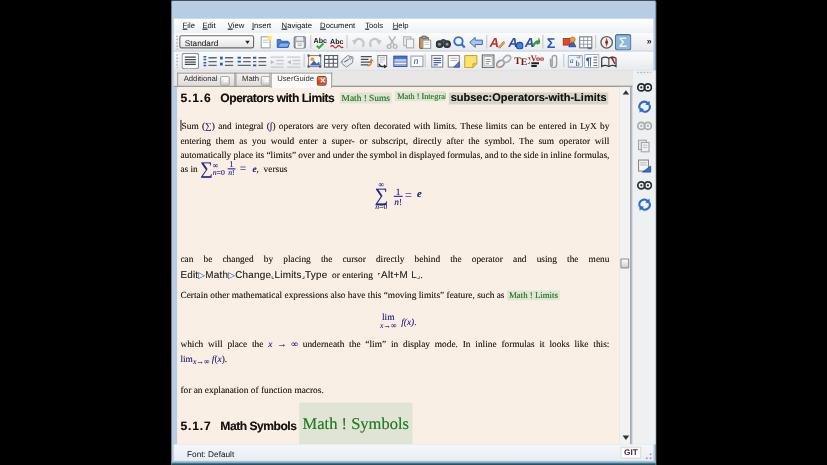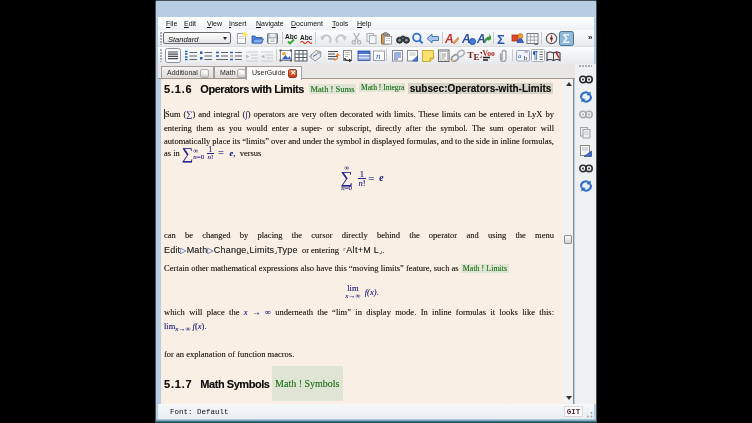--- a/index.html
+++ b/index.html
@@ -19,21 +19,21 @@
   background:linear-gradient(#ffffff,#eef1f3); font-size:7px; color:#101010; }
 #menu span { position:absolute; top:3px; }
 #menu b { font-weight:normal; text-decoration:underline; }
 #tb1 { position:absolute; left:2px; top:29px; right:2px; height:17px;
   background:linear-gradient(#fbfcfd,#e7e9ec); border-bottom:1px solid #dadcde; }
 #tb2 { position:absolute; left:2px; top:46px; right:2px; height:17px;
   background:linear-gradient(#fbfcfd,#e7e9ec); }
 .grip { position:absolute; width:3px; background-image:radial-gradient(circle at 1px 1px,#a8aeb4 0.8px, transparent 0.9px); background-size:3px 3px; }
 .sep { position:absolute; top:2px; width:1px; height:12px; background:#c6c8ca; }
 #cbox { position:absolute; left:5px; top:2px; width:68px; height:12px; background:linear-gradient(#fefefe,#e4e4e4);
-  border:1px solid #6a6a6a; border-radius:2px; font-size:7.5px; color:#111;font-style:italic; }
+  border:1px solid #6a6a6a; border-radius:2px; font-size:7.5px; color:#111; }
 #cbox .t { position:absolute; left:4px; top:1.5px; }
 #cbox .a { position:absolute; right:3px; top:4px; width:0; height:0; border-left:2.5px solid transparent; border-right:2.5px solid transparent; border-top:3.5px solid #222; }
 .ic { position:absolute; top:2px; }
 #tb2 .ic { top:2px; }
 #tabs { position:absolute; left:2px; top:63px; width:417px; height:15px; background:#e9e7e5; }
 #tabs .line { position:absolute; left:0; right:0; bottom:0; height:1px; background:#9b9893; }
 .tab { position:absolute; top:2px; height:13px; background:linear-gradient(#f4f2f0,#dcd9d6);
   border:1px solid #a3a09c; border-bottom:none; font-size:7px; color:#2b2b2b; }
 .tab .tx { position:absolute; left:5px; top:2px; }
 .tab .x { position:absolute; width:8.5px; height:8.5px; top:2px; border-radius:2px;
@@ -43,21 +43,21 @@
 #tab3 .x { background:linear-gradient(#ec9168,#d44a26 60%,#c64320); border-color:#983a1b; }
 #doc { position:absolute; left:5px; top:78px; width:402px; height:325px; background:#f9efe4; overflow:hidden;
   font-family:"Liberation Serif", serif; font-size:8.5px; color:#221c16; text-shadow:0 0 0.55px rgba(40,28,18,0.5); }
 #docline { position:absolute; left:5px; top:77px; width:414px; height:1px; background:#9b9893; }
 #sb { position:absolute; left:407px; top:78px; width:11px; height:325px; background:#f2f2f2; border-right:1px solid #8a8a8a; }
 #sb .up { position:absolute; left:2.5px; top:2.5px; width:0; height:0; border-left:3px solid transparent; border-right:3px solid transparent; border-bottom:4px solid #333; }
 #sb .dn { position:absolute; left:2.5px; bottom:4px; width:0; height:0; border-left:3px solid transparent; border-right:3px solid transparent; border-top:4px solid #333; }
 #sb .th { position:absolute; left:0.5px; top:156px; width:8px; height:9px; background:linear-gradient(#fdfdfd,#cfcfcf); border:1px solid #8f8f8f; border-radius:1px; }
 #rtb { position:absolute; left:419px; top:63px; width:21px; height:340px; background:#eef0f2; }
 #rtb .grip2 { position:absolute; left:4px; top:1px; width:13px; height:3px; background-image:radial-gradient(circle at 1px 1px,#a8aeb4 0.8px, transparent 0.9px); background-size:3px 3px; }
-#status { position:absolute; left:2px; bottom:4px; right:2px; height:15px; background:linear-gradient(#f5f7f9,#e8edf3); font-size:7.5px; color:#111;font-family:Liberation Mono, monospace; }
+#status { position:absolute; left:2px; bottom:4px; right:2px; height:15px; background:linear-gradient(#f5f7f9,#e8edf3); font-size:7.5px; color:#111; }
 #status .l { position:absolute; left:12px; top:4px; }
 #git { position:absolute; right:11px; top:2px; width:19px; height:11px; background:#fdfdfd; border:1px solid #d8d8d8; color:#4c2a38; font-weight:bold; font-size:7.5px; text-align:center; line-height:10px; }
 #bottomedge { position:absolute; left:0; bottom:0; width:100%; height:4px; background:linear-gradient(#a5c4de 25%,#447281 60%,#173a44); }
 .ser { font-family:"Liberation Serif", serif; }
 .ln { position:absolute; left:3px; width:390px; text-align:justify; text-align-last:justify; white-space:nowrap; line-height:11px; }
 .lnl { position:absolute; left:3px; width:395px; white-space:nowrap; line-height:11px; }
 .m { color:#26269c; }
 .mi { color:#26269c; font-style:italic; }
 .bdg { background:#e0e4d5; color:#1e851e; font-size:8.5px; padding:0 2px; }
 .bdgg { background:#dbd9d0; color:#20190f; font-size:9px; padding:0 5px 0 3px; }
@@ -344,21 +344,21 @@
     <div class="ln" style="top:151px">can be changed by placing the cursor directly behind the operator and using the menu</div>
     <div class="lnl" style="top:166px"><span class="sans" style="letter-spacing:0.2px">Edit<span class="tri">▷</span>Math<span class="tri">▷</span>Change<span style="font-size:6px">⌞</span>Limits<span style="font-size:6px">⌟</span>Type</span>&nbsp; or entering&nbsp; <span class="sans" style="letter-spacing:0.3px"><span style="font-size:6px">⌜</span>Alt+M L<span style="font-size:6px">⌟</span></span>.</div>
     <div class="lnl" style="top:184px">Certain other mathematical expressions also have this “moving limits” feature, such as <span class="bdg" style="font-size:8px">Math ! Limits</span></div>
     <div class="lnl" style="top:206px;text-align:center;width:402px;left:0" id="f2">
       <span class="m" style="display:inline-block;vertical-align:middle;text-align:center;line-height:7px;font-size:8.5px">lim<br><span class="fs7"><i>x</i>→∞</span></span>
       <span class="mi" style="vertical-align:middle">&nbsp;f(x)<span style="font-style:normal">.</span></span>
     </div>
     <div class="ln" style="top:228px">which will place the <i class="mi">x</i> <span class="m">→ ∞</span> underneath the “lim” in display mode. In inline formulas it looks like this:</div>
     <div class="lnl" style="top:242px"><span class="m">lim<span class="fs7" style="vertical-align:-2px"><i>x</i>→∞</span> <i>f</i>(<i>x</i>)</span>.</div>
     <div class="lnl" style="top:270px">for an explanation of function macros.</div>
-    <h2 class="hd" style="top:299px"><span style="letter-spacing:0.8px">5.1.7</span> &nbsp;&nbsp;Math Symbols <span class="bdg ser" style="font-size:10px;padding:12px 3px">Math ! Symbols</span></h2>
+    <h2 class="hd" style="top:299px"><span style="letter-spacing:0.8px">5.1.7</span> &nbsp;&nbsp;Math Symbols <span class="bdg ser" style="font-size:15px;padding:12px 3px">Math ! Symbols</span></h2>
   </div>
   <div id="docline"></div>
   <div id="sb">
       <span class="up"></span>
       <span class="dn"></span>
       <span class="th"></span>
     </div>
   <div id="rtb">
       <div class="grip2"></div>
     <svg class="abs" style="left:3.5px;top:9px" width="14" height="13">

